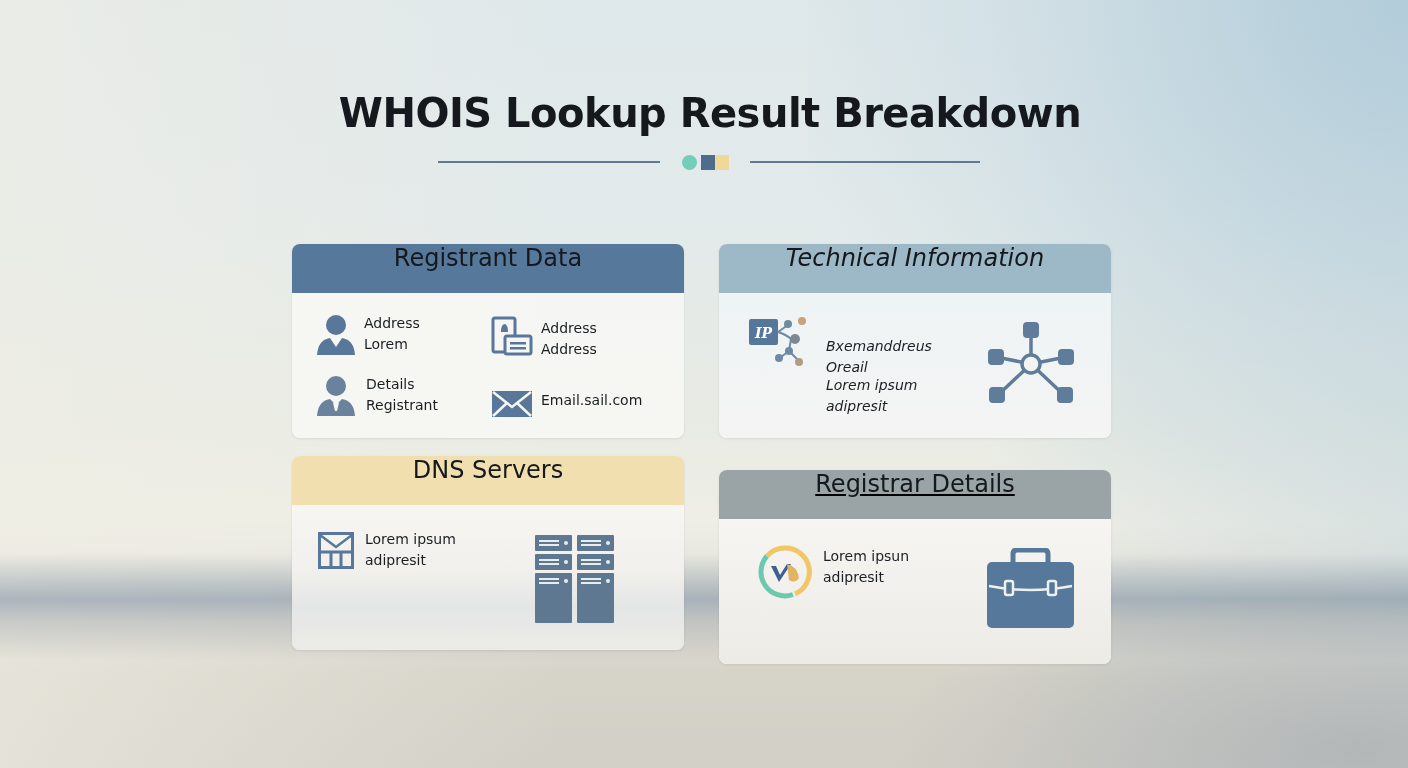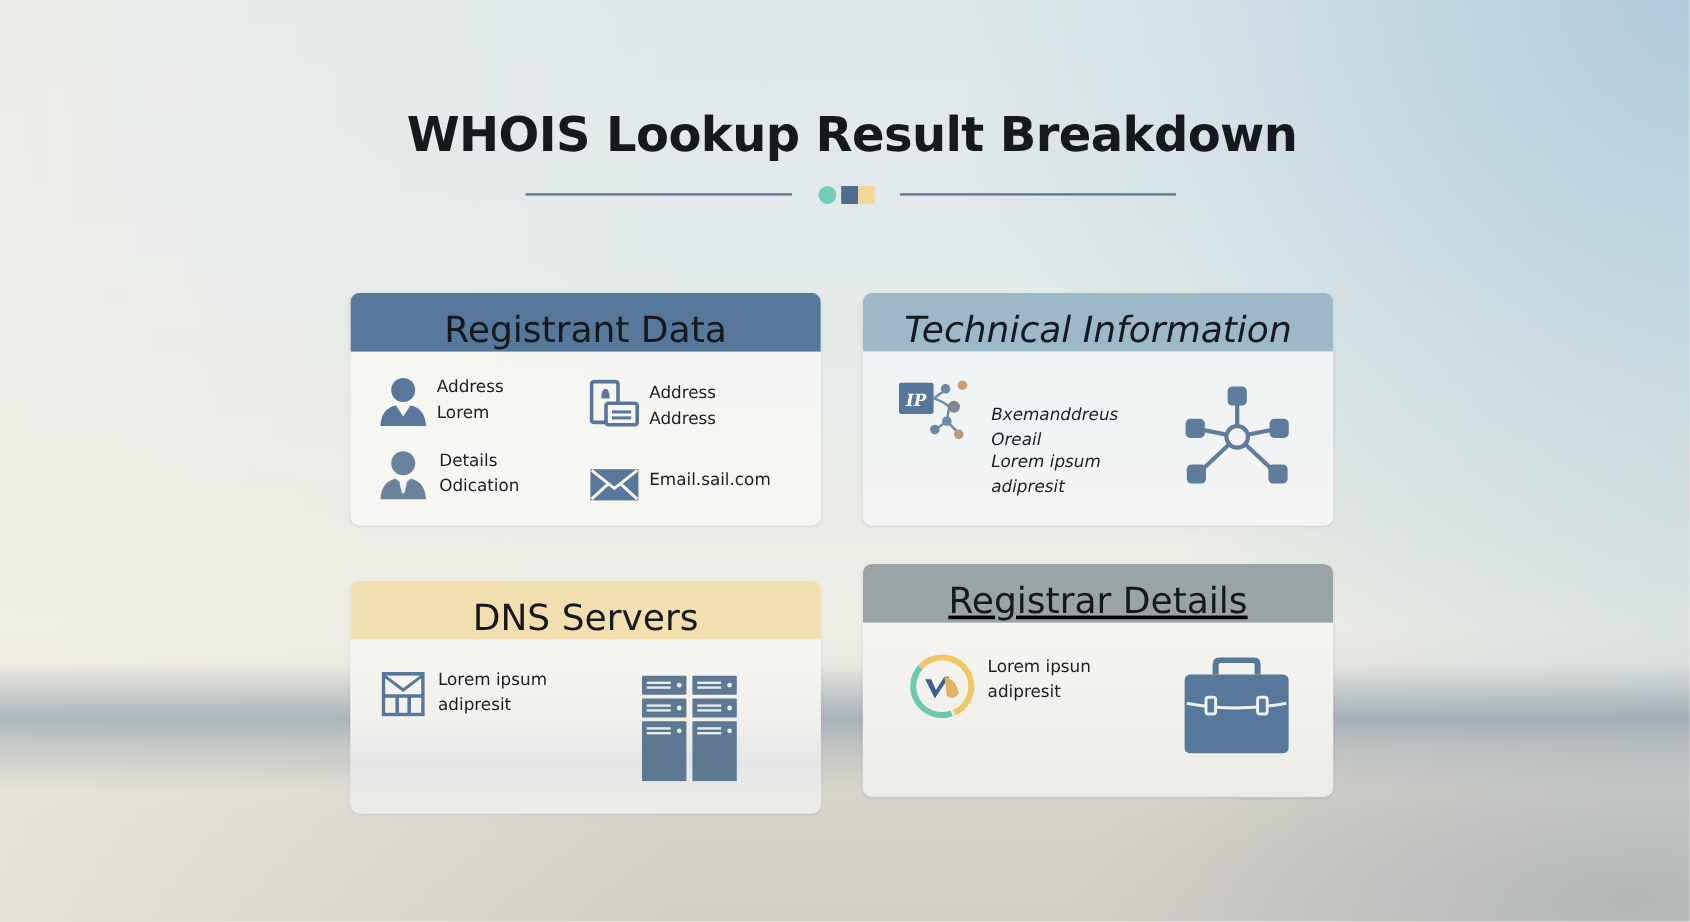--- a/index.html
+++ b/index.html
@@ -43,28 +43,28 @@
     .deco-sq1 { position: absolute; top: 155px; left: 701px; width: 14px; height: 15px; background: #4f6c8c; }
     .deco-sq2 { position: absolute; top: 155px; left: 715px; width: 14px; height: 15px; background: #f0d89a; }
 
     .card {
       position: absolute; width: 392px; height: 194px;
       border-radius: 8px; overflow: hidden;
       background: rgba(246,246,243,0.93);
       box-shadow: 0 1px 3px rgba(0,0,0,0.08);
     }
     .card-header {
-      height: 49px; display: flex; align-items: flex-end; justify-content: center;
+      height: 49px; display: flex; align-items: flex-start; justify-content: center;
       font-family: "DejaVu Sans", sans-serif;
-      font-size: 30px; color: #15191d;
+      font-size: 24px; color: #15191d;
     }
     .card-body { position: relative; height: 145px; }
     .card.registrant { left: 292px; top: 244px; }
     .card.technical { left: 719px; top: 244px; font-style: italic; }
-    .card.dns { left: 292px; top: 484px; }
+    .card.dns { left: 292px; top: 456px; }
     .card.registrar { left: 719px; top: 470px; text-decoration: underline; }
     .card.technical .card-body { background: linear-gradient(180deg, #eef3f5, #f4f5f3); }
     .card.dns .card-body { background: linear-gradient(180deg, #f7f6f2 0%, #f1f0ec 45%, #e4e6e6 70%, #ecebe6 100%); }
     .card.registrar .card-body { background: linear-gradient(180deg, #f6f5f2, #ecebe6); }
 
     .txt {
       position: absolute; font-family: "DejaVu Sans", sans-serif;
       font-size: 14px; line-height: 21px; color: #1b1f24;
     }
     .icon { position: absolute; }
@@ -108,21 +108,21 @@
       <div>Address</div>
     </div>
 
     <svg class="icon" style="left:24px;top:82px;" width="40" height="42" viewBox="0 0 40 42">
       <circle cx="20" cy="11" r="10" fill="#6a829b"></circle>
       <path d="M1 41 Q2 26 14 24 L20 30 L26 24 Q38 26 39 41 Z" fill="#6a829b"></path>
       <path d="M17 28 L20 26 L23 28 L21 36 L19 36 Z" fill="#f6f6f3"></path>
     </svg>
     <div class="txt" style="left:74px;top:81px;">
       <div>Details</div>
-      <div>Odication</div>
+      <div>Registrant</div>
     </div>
 
     <svg class="icon" style="left:199px;top:97px;" width="42" height="28" viewBox="0 0 42 28">
       <rect x="1" y="1" width="40" height="26" fill="#58779a"></rect>
       <path d="M2 2 L21 17 L40 2" fill="none" stroke="#f6f6f3" stroke-width="2.5"></path>
       <path d="M2 26 L16 13 M40 26 L26 13" fill="none" stroke="#f6f6f3" stroke-width="2.5"></path>
     </svg>
     <div class="txt" style="left:249px;top:97px;">
       <div>Email.sail.com</div>
     </div>

